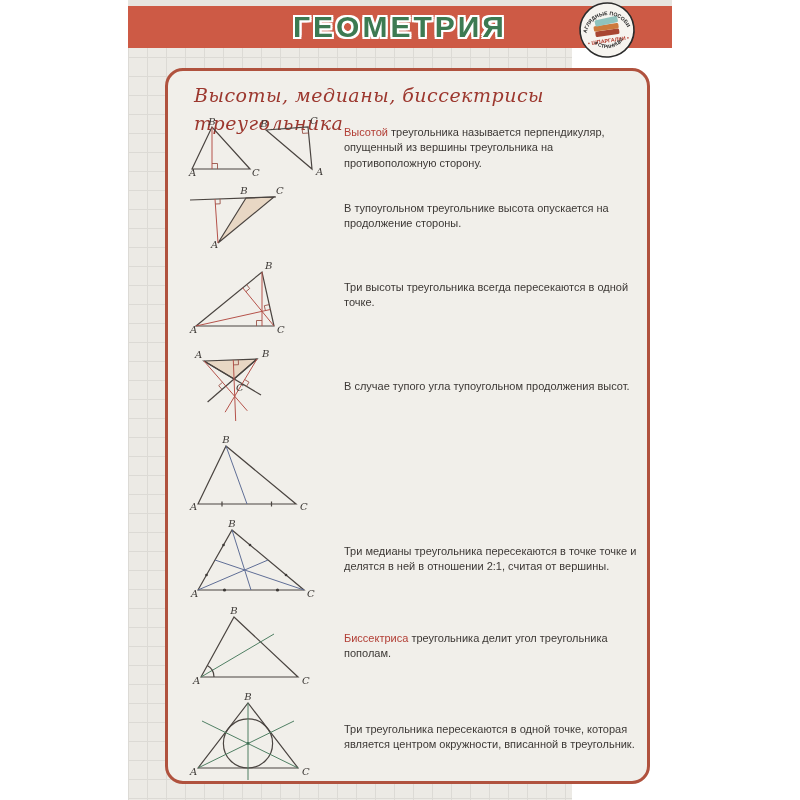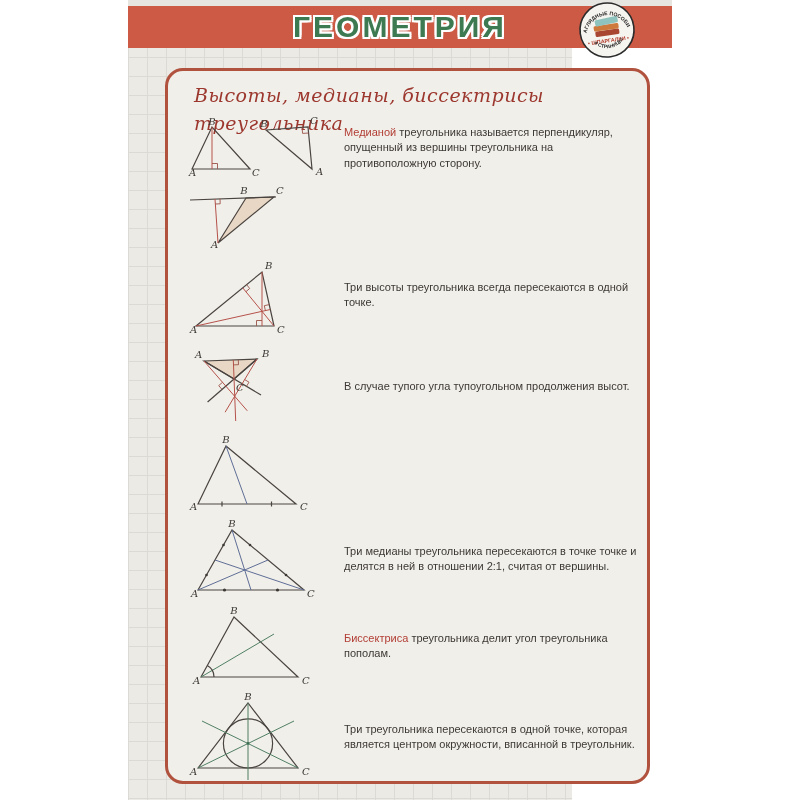--- a/index.html
+++ b/index.html
@@ -98,35 +98,36 @@
           <polygon class="side" points="80,13 122,10 126,52"></polygon>
           <polyline class="sq" points="116,10.4 116.6,16.4 122.6,16"></polyline>
           <text class="vlabel" x="26" y="8" text-anchor="middle">B</text>
           <text class="vlabel" x="3" y="59">A</text>
           <text class="vlabel" x="66" y="59">C</text>
           <text class="vlabel" x="78" y="10" text-anchor="middle">B</text>
           <text class="vlabel" x="124" y="7">C</text>
           <text class="vlabel" x="130" y="58">A</text>
         </svg>
       </div>
-      <div class="tcol"><span class="kw">Медианой</span> <span>треугольника называется перпендикуляр, опущенный из вершины треугольника на противоположную сторону.</span></div>
+      <div class="tcol"><span class="kw">Высотой</span> <span>треугольника называется перпендикуляр, опущенный из вершины треугольника на противоположную сторону.</span></div>
     </div>
 
     <div class="row r2">
       <div class="dcol">
         <svg width="150" height="66" viewBox="0 0 150 66">
           <polygon class="sidef" points="32,60 60,15 88,14"></polygon>
           <line class="side" x1="4" y1="17" x2="90" y2="14"></line>
           <line class="alt" x1="32" y1="60" x2="29" y2="16"></line>
           <polyline class="sq" points="29.2,21 34.2,20.8 34,15.8"></polyline>
           <text class="vlabel" x="58" y="11" text-anchor="middle">B</text>
           <text class="vlabel" x="90" y="11">C</text>
           <text class="vlabel" x="25" y="65">A</text>
         </svg>
       </div>
+      <div class="tcol"><span>В тупоугольном треугольнике высота опускается на продолжение стороны.</span></div>
     </div>
 
     <div class="row r3">
       <div class="dcol">
         <svg width="150" height="78" viewBox="0 0 150 78">
           <polygon class="side" points="10,70 76,16 88,70"></polygon>
           <line class="alt" x1="76" y1="16" x2="76" y2="70"></line>
           <line class="alt" x1="88" y1="70" x2="56.7" y2="31.8"></line>
           <line class="alt" x1="10" y1="70" x2="84.3" y2="53.5"></line>
           <polyline class="sq" points="60.6,28.6 63.7,32.5 59.9,35.7"></polyline>

